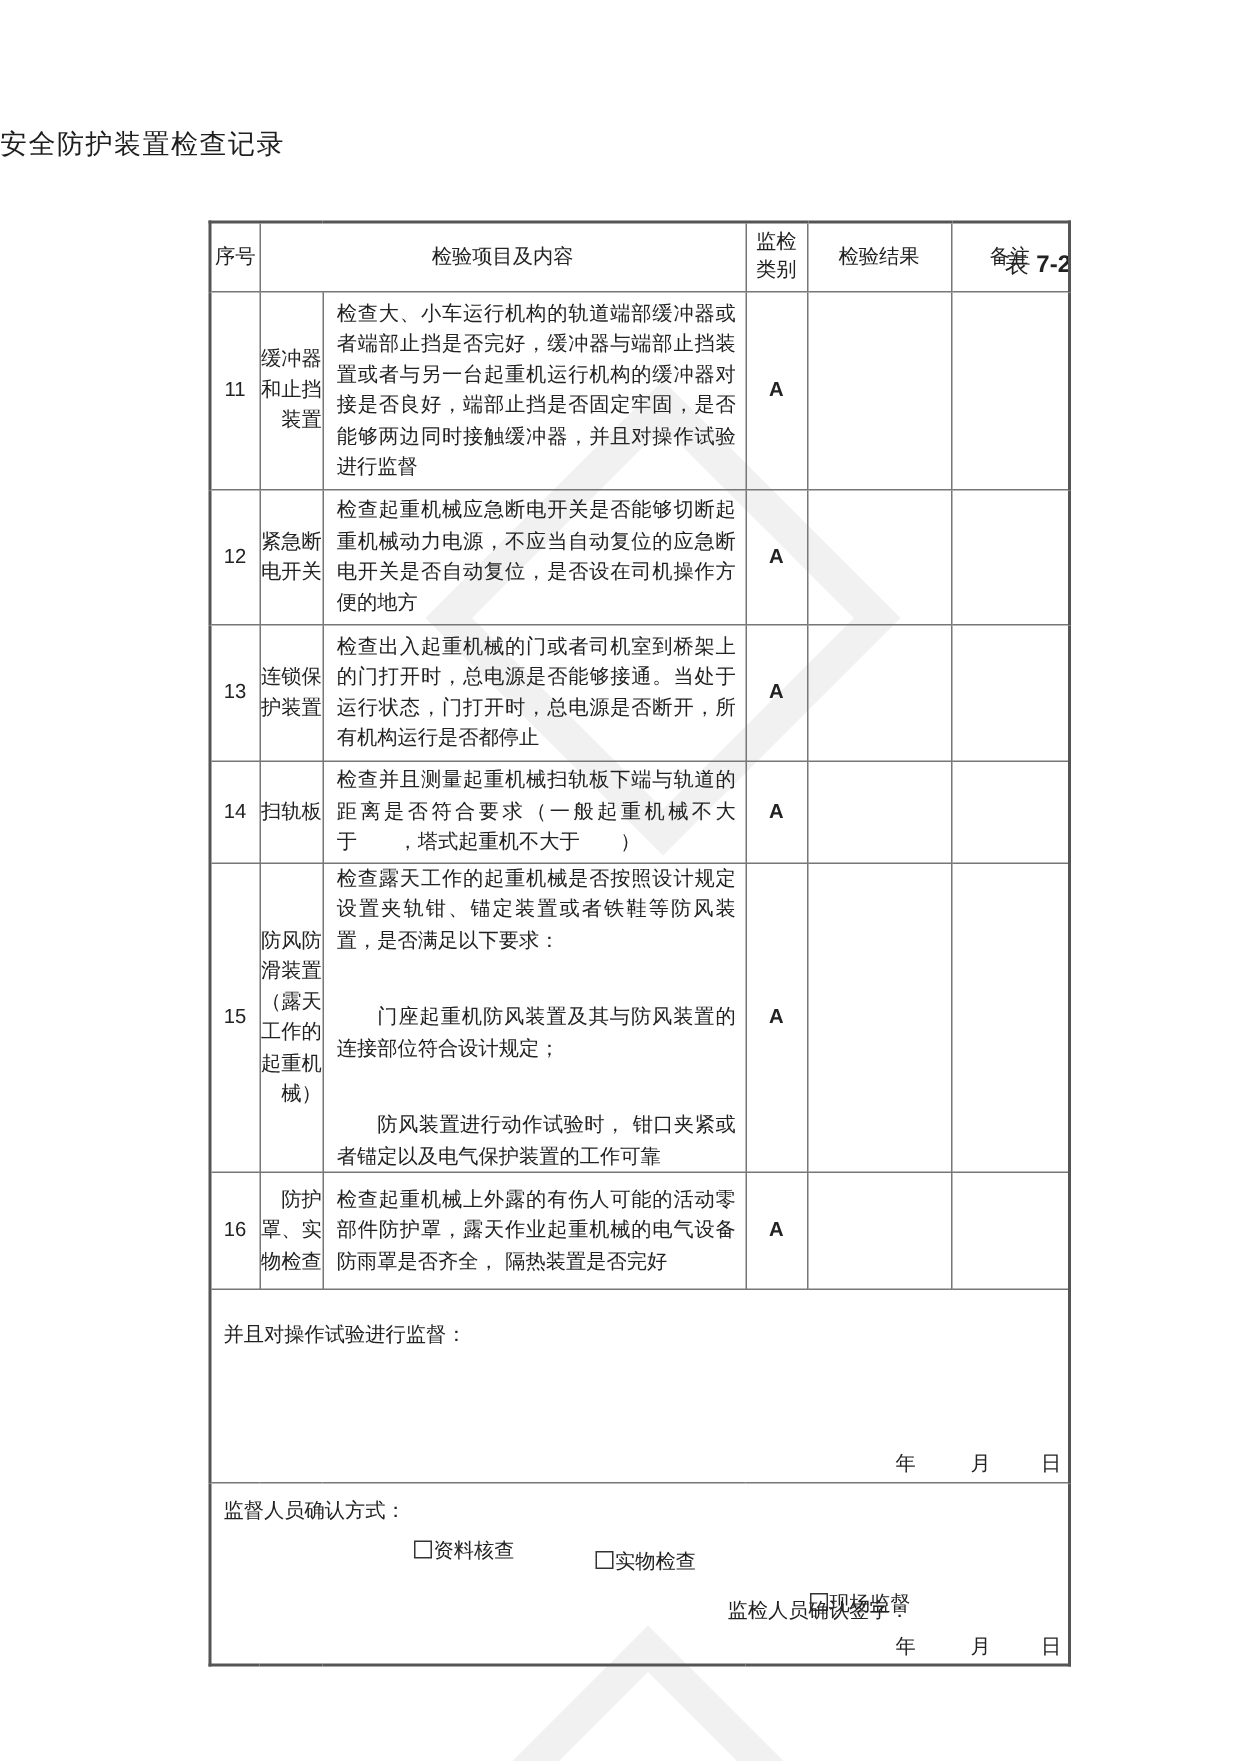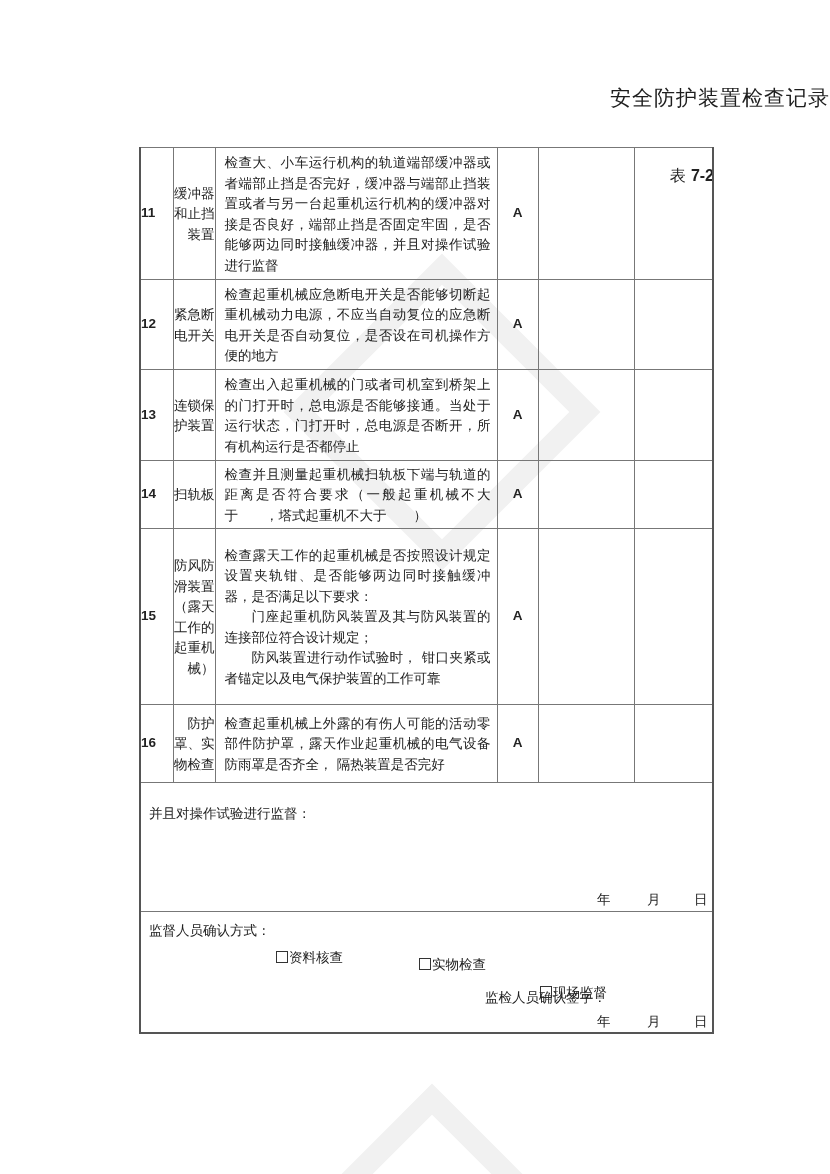--- a/index.html
+++ b/index.html
@@ -1,35 +1,35 @@
 <!DOCTYPE html>
 <html><head>
 <meta charset="utf-8">
 <style>
   html, body { margin: 0; padding: 0; background: #ffffff; }
   body { width: 830px; height: 1174px; position: relative; overflow: hidden;
          font-family: "DejaVu Serif", "Liberation Serif", serif; color: #222; }
-  .title { position: absolute; left: 0; width: 830px; top: 84px; text-align: right;
-           font-size: 21px; letter-spacing: 1px; color: #1e1e1e; }
+  .title { position: absolute; left: 0; width: 830px; top: 84px; text-align: left;
+           font-size: 18px; letter-spacing: 1px; color: #1e1e1e; }
   .table-no { position: absolute; right: 116px; top: 126px; font-size: 16px; color: #222; margin-top: 40px; }
   .table-no b { font-family: "Liberation Sans", sans-serif; font-weight: bold; }
   .watermark { position: absolute; pointer-events: none; }
   .wm-diamond { position: absolute; border: 22px solid #f1f1f1; transform: rotate(45deg); }
   table.main { position: absolute; left: 139px; top: 147px; width: 573px;
                border-collapse: collapse; table-layout: fixed; }
   table.main td { border: 1.5px solid #777; padding: 0; font-size: 13.5px; line-height: 20.5px;
                   vertical-align: middle; }
   table.main tr.outer-top td { border-top: 2px solid #555; }
-  .c-num { text-align: left; font-family: "Liberation Sans", sans-serif; font-weight: bold; font-size: 14px; margin-top: 21px; }
+  .c-num { text-align: center; font-family: "Liberation Sans", sans-serif; font-weight: normal; font-size: 14px; margin-top: 21px; }
   .c-name { text-align: right; padding: 0 3px; }
   .c-content { padding: 0 6px 0 9px !important; text-align: justify; }
   .c-cat { text-align: center; font-family: "Liberation Sans", sans-serif; font-weight: bold; font-size: 14px; }
   .hdr { text-align: center; font-size: 13.5px; }
   .hdr-small { text-align: center; font-size: 12.5px; line-height: 19px !important; }
-  .indent { text-indent: 2em; }
+  .indent { text-indent: 2em; margin-top: 31px; }
   .sig-block { position: relative; height: 128px; }
   .confirm-block { position: relative; height: 120px; padding-left: 12px; }
   .abs { position: absolute; font-size: 13.5px; white-space: nowrap; }
   .chk { display: inline-block; width: 10px; height: 10px; border: 1px solid #333;
          margin-right: 1px; vertical-align: -1px; }
   td.left-border { border-left: 2px solid #555 !important; }
   td.right-border { border-right: 2px solid #555 !important; }
   tr.last td { border-bottom: 2px solid #555 !important; }
 </style>
 </head>
@@ -50,20 +50,27 @@
   <colgroup>
     <col style="width:33px">
       <col style="width:42px">
       <col style="width:282px">
     <col style="width:41px">
       <col style="width:96px">
       <col style="width:79px">
   </colgroup>
 
   <tbody>
+      <tr class="outer-top" style="height:46px">
+    <td class="hdr-small left-border"><span>序号</span></td>
+    <td class="hdr" colspan="2">检验项目及内容</td>
+    <td class="hdr-small">监检类别</td>
+    <td class="hdr">检验结果</td>
+    <td class="hdr right-border">备注</td>
+  </tr>
 
   <tr style="height:132px">
     <td class="c-num left-border">11</td>
     <td class="c-name">缓冲器和止挡装置</td>
     <td class="c-content">检查大、小车运行机构的轨道端部缓冲器或者端部止挡是否完好，缓冲器与端部止挡装置或者与另一台起重机运行机构的缓冲器对接是否良好，端部止挡是否固定牢固，是否能够两边同时接触缓冲器，并且对操作试验进行监督</td>
     <td class="c-cat">A</td>
     <td></td>
     <td class="right-border"></td>
   </tr>
 
@@ -91,21 +98,21 @@
     <td class="c-content">检查并且测量起重机械扫轨板下端与轨道的距离是否符合要求（一般起重机械不大于　　，塔式起重机不大于　　）</td>
     <td class="c-cat">A</td>
     <td></td>
     <td class="right-border"></td>
   </tr>
 
   <tr style="height:176px">
     <td class="c-num left-border">15</td>
     <td class="c-name">防风防滑装置（露天工作的起重机械）</td>
     <td class="c-content">
-      <div>检查露天工作的起重机械是否按照设计规定设置夹轨钳、是否能够两边同时接触缓冲器，是否满足以下要求：</div>
+      <div>检查露天工作的起重机械是否按照设计规定设置夹轨钳、锚定装置或者铁鞋等防风装置，是否满足以下要求：</div>
       <div class="indent">门座起重机防风装置及其与防风装置的连接部位符合设计规定；</div>
       <div class="indent">防风装置进行动作试验时， 钳口夹紧或者锚定以及电气保护装置的工作可靠</div>
     </td>
     <td class="c-cat">A</td>
     <td></td>
     <td class="right-border"></td>
   </tr>
 
   <tr style="height:78px">
     <td class="c-num left-border">16</td>
@@ -127,21 +134,21 @@
     </td>
   </tr>
 
   <tr class="last">
     <td colspan="6" class="left-border right-border">
       <div class="confirm-block">
         <div class="abs" style="left:8px; top:8px;">监督人员确认方式：</div>
         <div class="abs" style="left:135px; top:35px;">
           <span class="chk"></span><span>资料核查</span>
         </div>
-        <div class="abs" style="left:278px; top:42px;">
+        <div class="abs" style="left:256px; top:42px;">
           <span class="chk"></span><span>实物检查</span>
         </div>
         <div class="abs" style="left:399px; top:42px;margin-top:28px;">
           <span class="chk"></span><span>现场监督</span>
         </div>
         <div class="abs" style="left:344px; top:75px;">监检人员确认签字：</div>
         <div class="abs" style="left:456px; top:99px;">年</div>
         <div class="abs" style="left:506px; top:99px;">月</div>
         <div class="abs" style="left:553px; top:99px;">日</div>
       </div>

